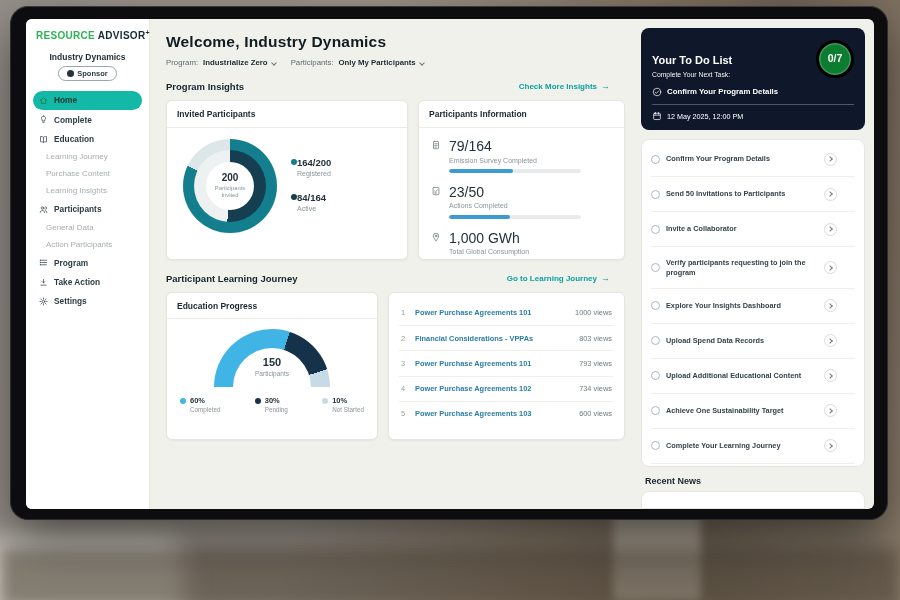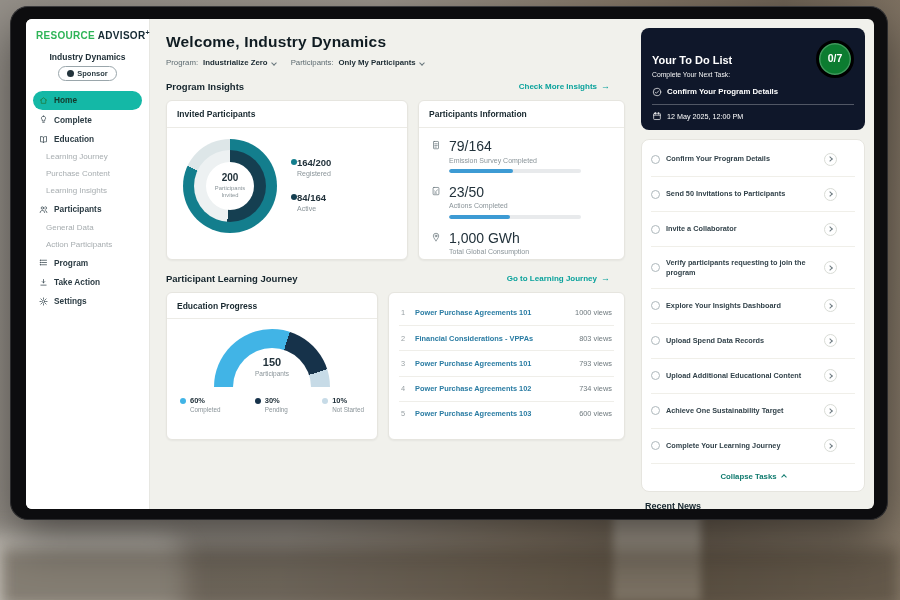--- a/index.html
+++ b/index.html
@@ -442,24 +442,20 @@
               <i class="cv right"></i>
             </span>
       </div>
       <div class="task" style="border-bottom:1px solid #f0efe9">
         <i class="cb"></i>
             <span class="tl">Complete Your Learning Journey</span>
             <span class="chevc">
               <i class="cv right"></i>
             </span>
       </div>
-      <div class="collapse">
-        <span>Collapse Tasks</span>
-            <i class="cv up"></i>
-      </div>
     </section>
 
     <div class="news">Recent News</div>
     <div class="newscard"></div>
   </aside>
 
 </div>
 </div>
 
 </body></html>

